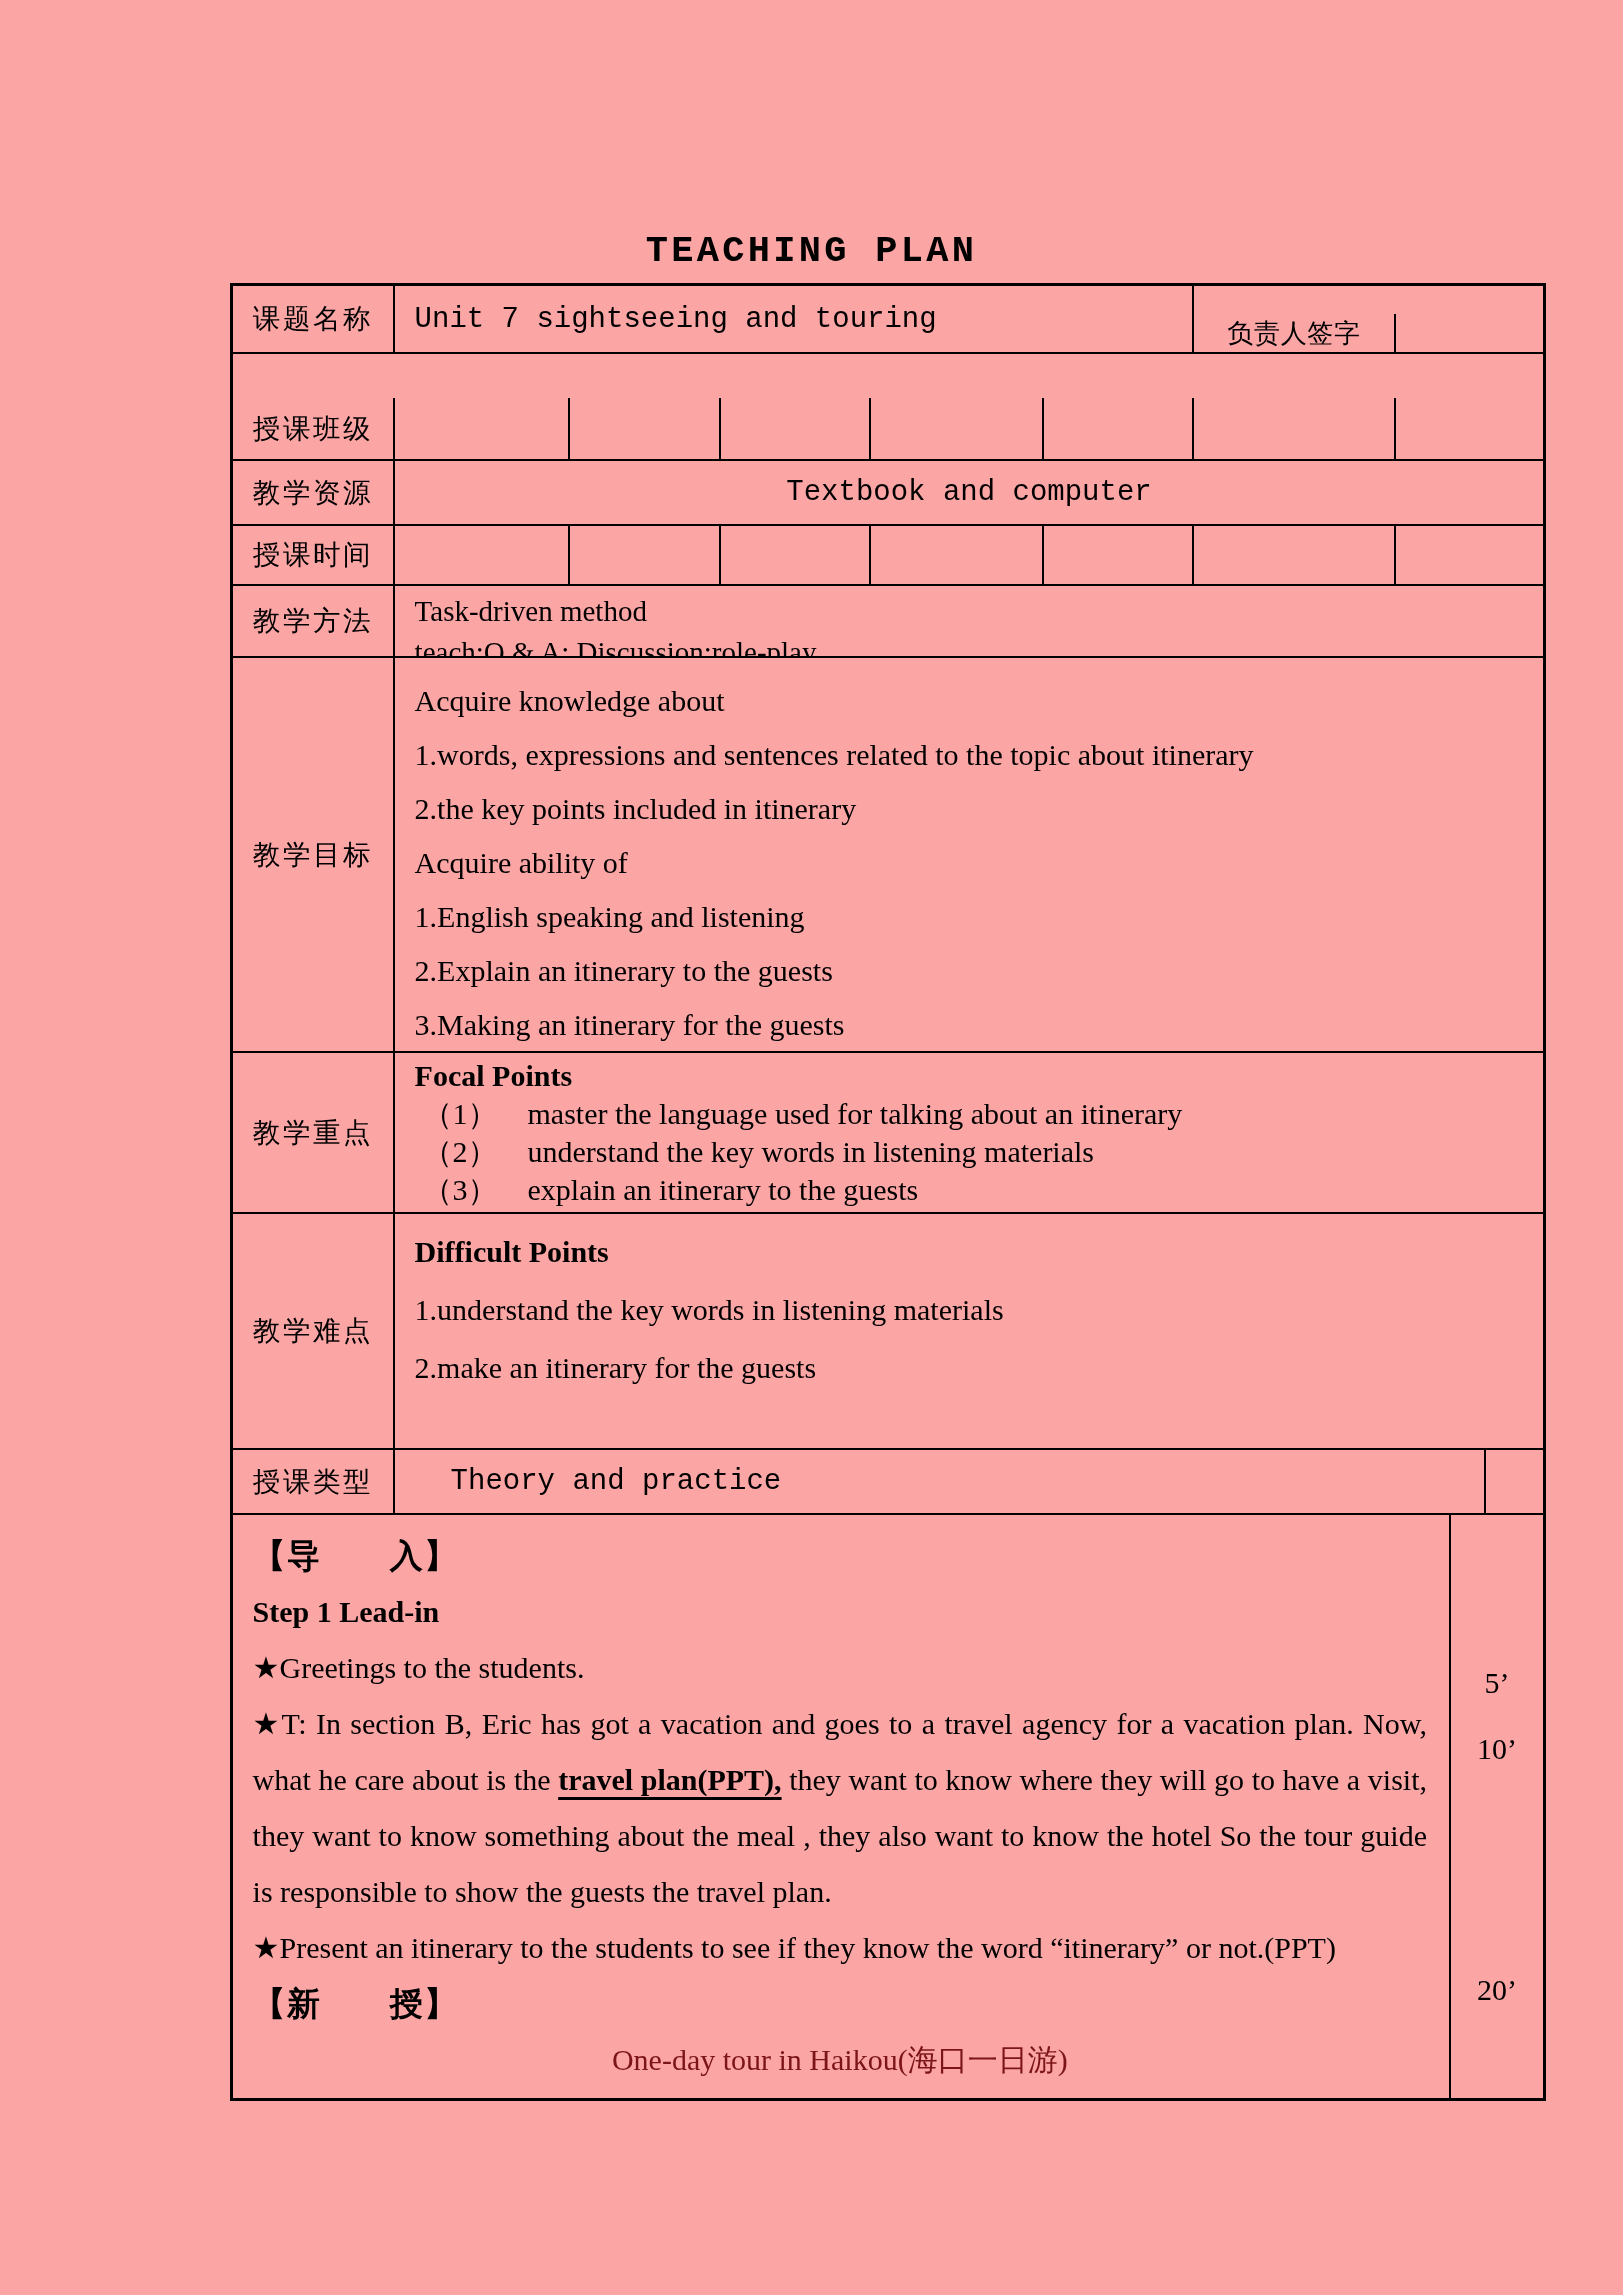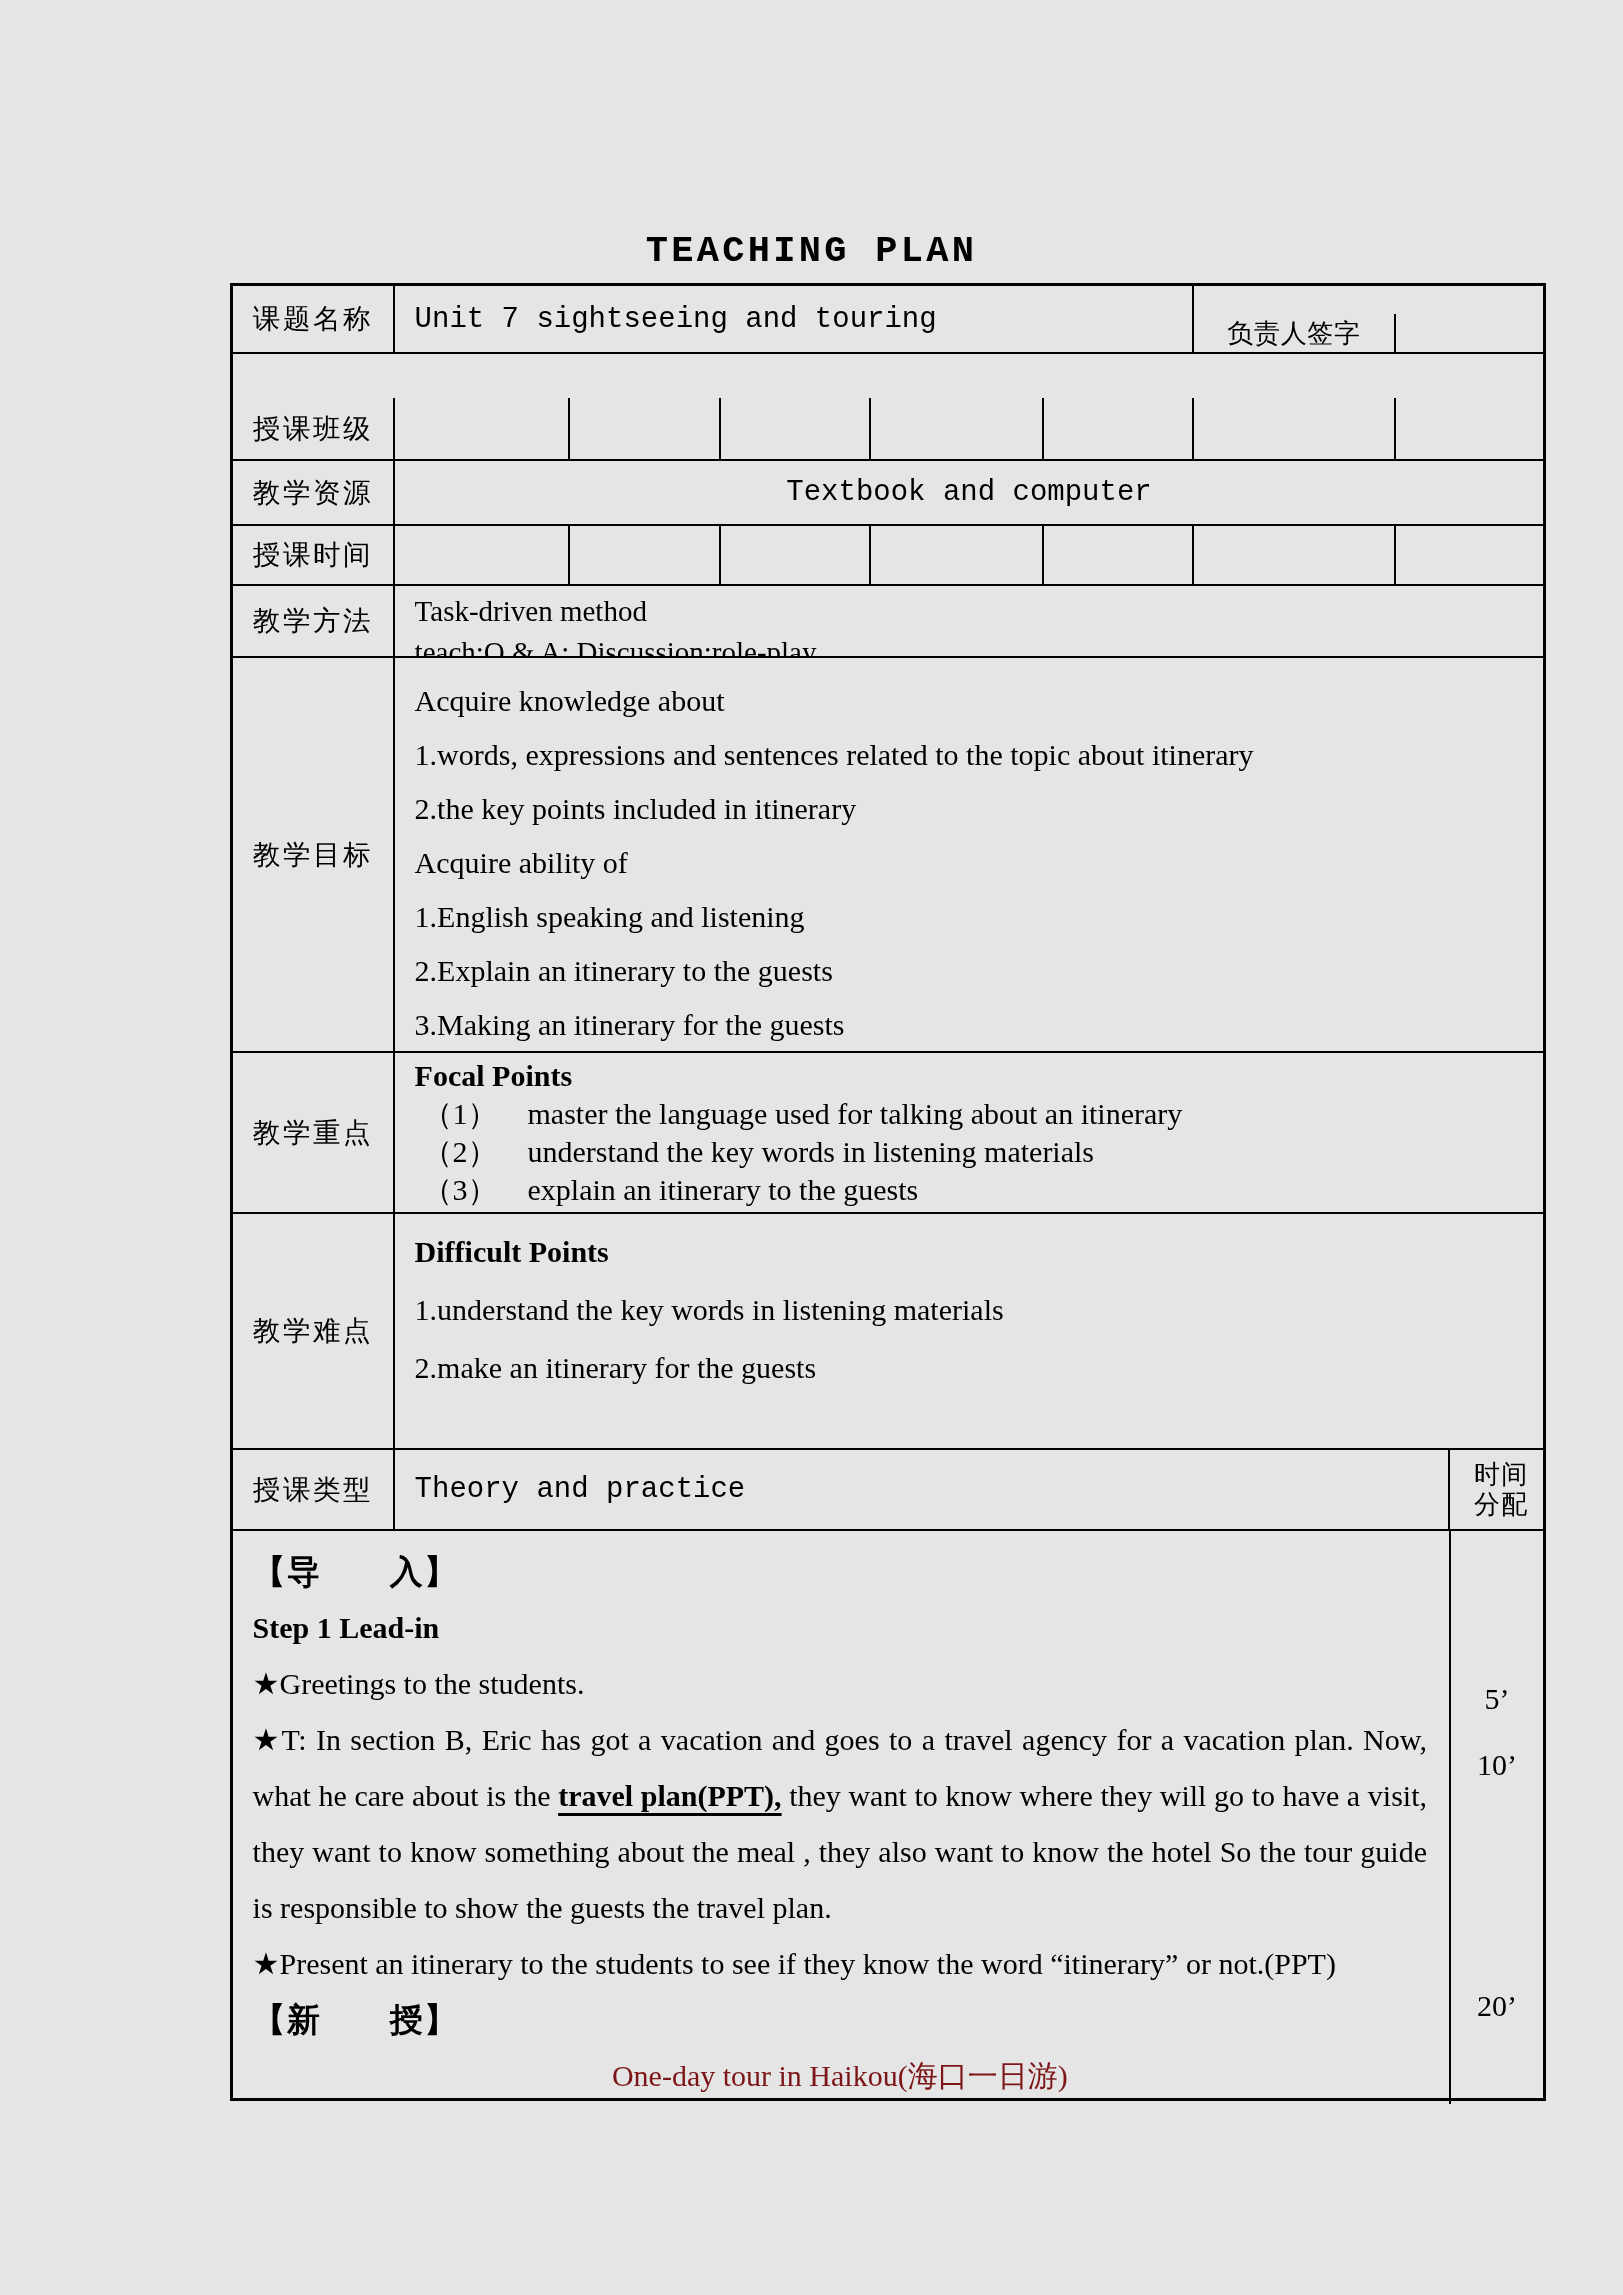--- a/index.html
+++ b/index.html
@@ -1,18 +1,18 @@
 <!DOCTYPE html>
 <html style="font-size:10.5px"><head>
 <meta charset="utf-8">
 <style>
   * { margin:0; padding:0; box-sizing:border-box; }
   html,body { background:#ffffff; }
   .page {
-    position:relative; width:1623px; height:2295px; background:#e5e5e5;
+    position:relative; width:1623px; height:2295px; background:#fca5a5;
     font-family:"Liberation Serif","DejaVu Serif",serif; color:#000;
     overflow:hidden;
   }
   .title {
     position:absolute; top:230px; left:0; right:0; text-align:center;
     font-family:"Liberation Mono","DejaVu Sans Mono",monospace;
     font-size:37px; font-weight:700; letter-spacing:3.3px;
   }
   .doc-table {
     position:absolute; left:230px; top:283px; width:1316px; height:1818px;
@@ -28,21 +28,21 @@
   }
   .fill { flex:1 1 auto; }
   .mono {
     font-family:"Liberation Mono","DejaVu Sans Mono",monospace; font-size:29px;
   }
   .vcenter { display:flex; align-items:center; }
   .hcenter { justify-content:center; }
   .padl { padding-left:19.6px; }
   .r1 { height:68px; } .r2 { height:63px;margin-top:44px; } .r3 { height:60px; }
   .r4 { height:65px; } .r5 { height:72px; } .r6 { height:395px; }
-  .r7 { height:161px; } .r8 { height:236px; } .r9 { height:81px; }
+  .r7 { height:161px; } .r8 { height:236px; } .r9 { height:65px;gap:36px; }
   .txt { font-size:30px; }
   .m-lines { padding:5.2px 13px 0 19.6px; font-size:29px; line-height:41px; }
   .obj-lines { padding:15.7px 13px 0 19.6px; line-height:54px; }
   .focal { padding:3.9px 13px 0 19.6px; line-height:38px; }
   .focal .item { padding-left:7.9px; }
   .diff { padding:9.2px 13px 0 19.6px; line-height:58px; }
   .bold { font-weight:700; }
   .time-head {
     flex:1 1 aupx; display:flex; flex-direction:column; align-items:center;
     justify-content:center; font-size:26px; line-height:30px; letter-spacing:1.3px;margin-left:24px;

